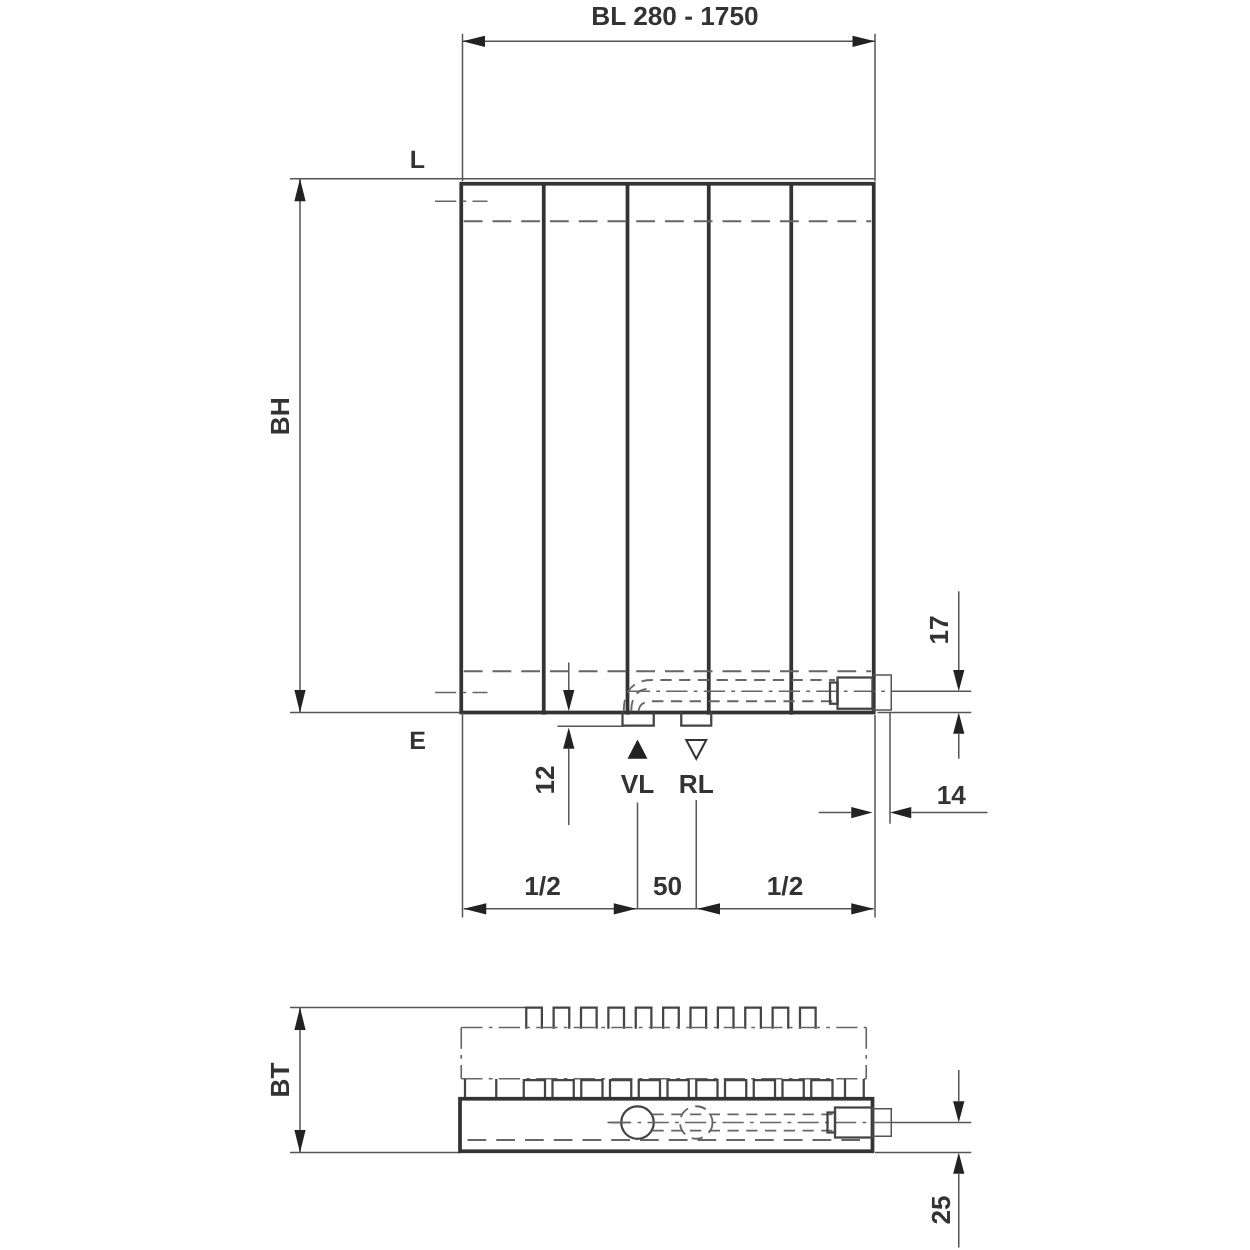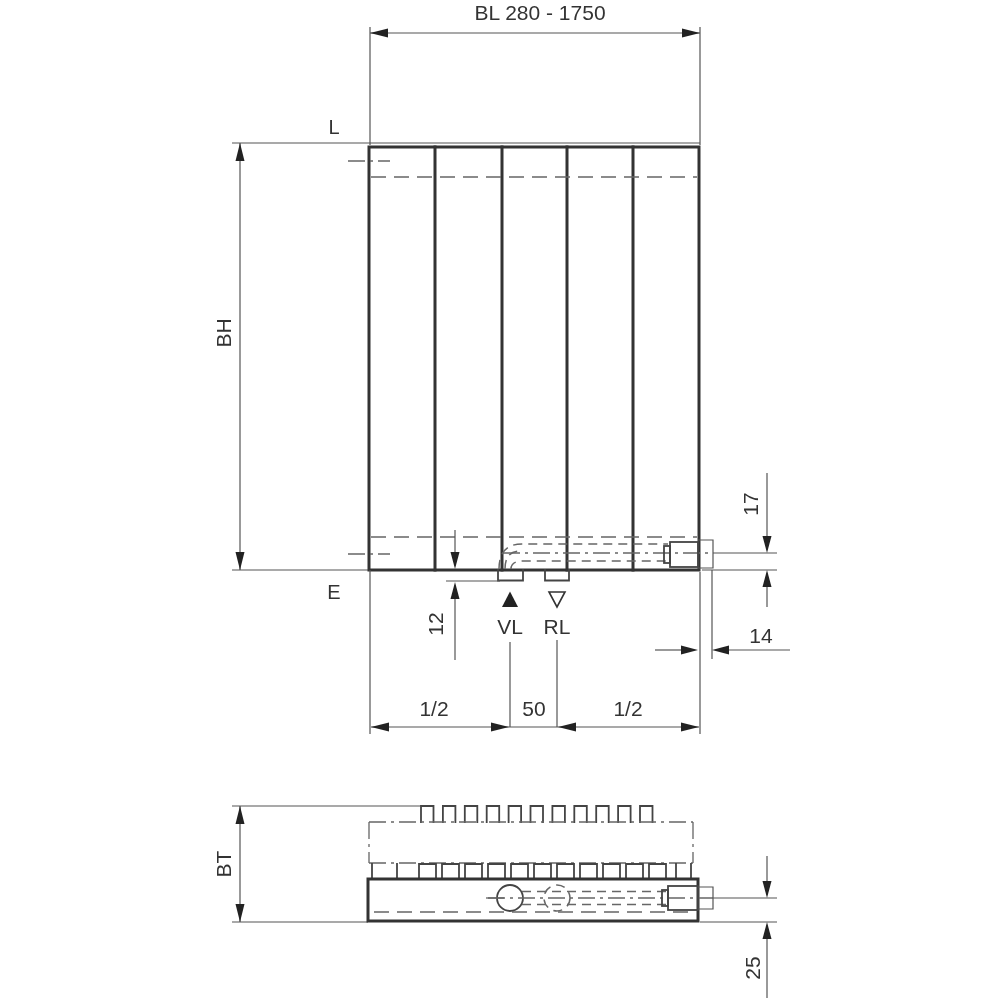--- a/index.html
+++ b/index.html
@@ -1,16 +1,16 @@
 <!DOCTYPE html>
 <html><head>
 <meta charset="utf-8">
 <style>
   html,body{margin:0;padding:0;background:#ffffff;}
-  .stage{width:1000px;height:1000px;position:relative;background:#fff;overflow:hidden;}
+  .stage{width:1000px;height:1000px;position:relative;background:#fff;overflow:hidden;font-weight:bold;}
   svg{display:block;font-family:"Liberation Sans", sans-serif;}
   .thick{stroke:#333333;stroke-width:3;fill:none;stroke-linecap:square;}
   .med{stroke:#444444;stroke-width:1.8;fill:none;stroke-linecap:square;}
   .thin{stroke:#555555;stroke-width:1.2;fill:none;stroke-linecap:butt;}
   .dash{stroke:#666666;stroke-width:1.7;fill:none;stroke-dasharray:15 8;}
   .dash-sm{stroke:#666666;stroke-width:1.5;fill:none;stroke-dasharray:9 6;}
   .dashdot{stroke:#666666;stroke-width:1.3;fill:none;stroke-dasharray:17 5 3 5;}
   .arrow{fill:#222222;stroke:none;}
   text{fill:#333333;font-size:21px;text-anchor:middle;}
   .lbl-small{font-size:20px;}

